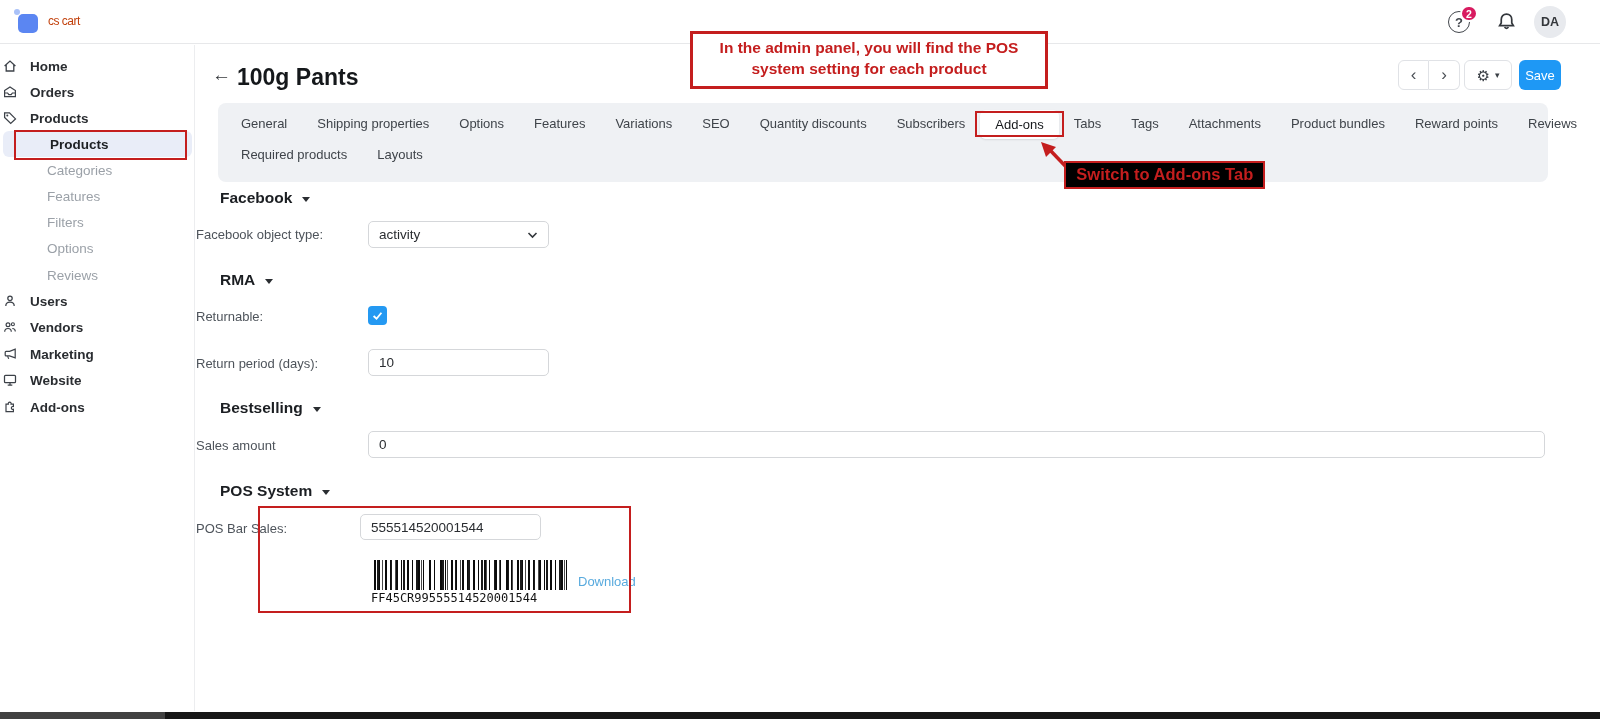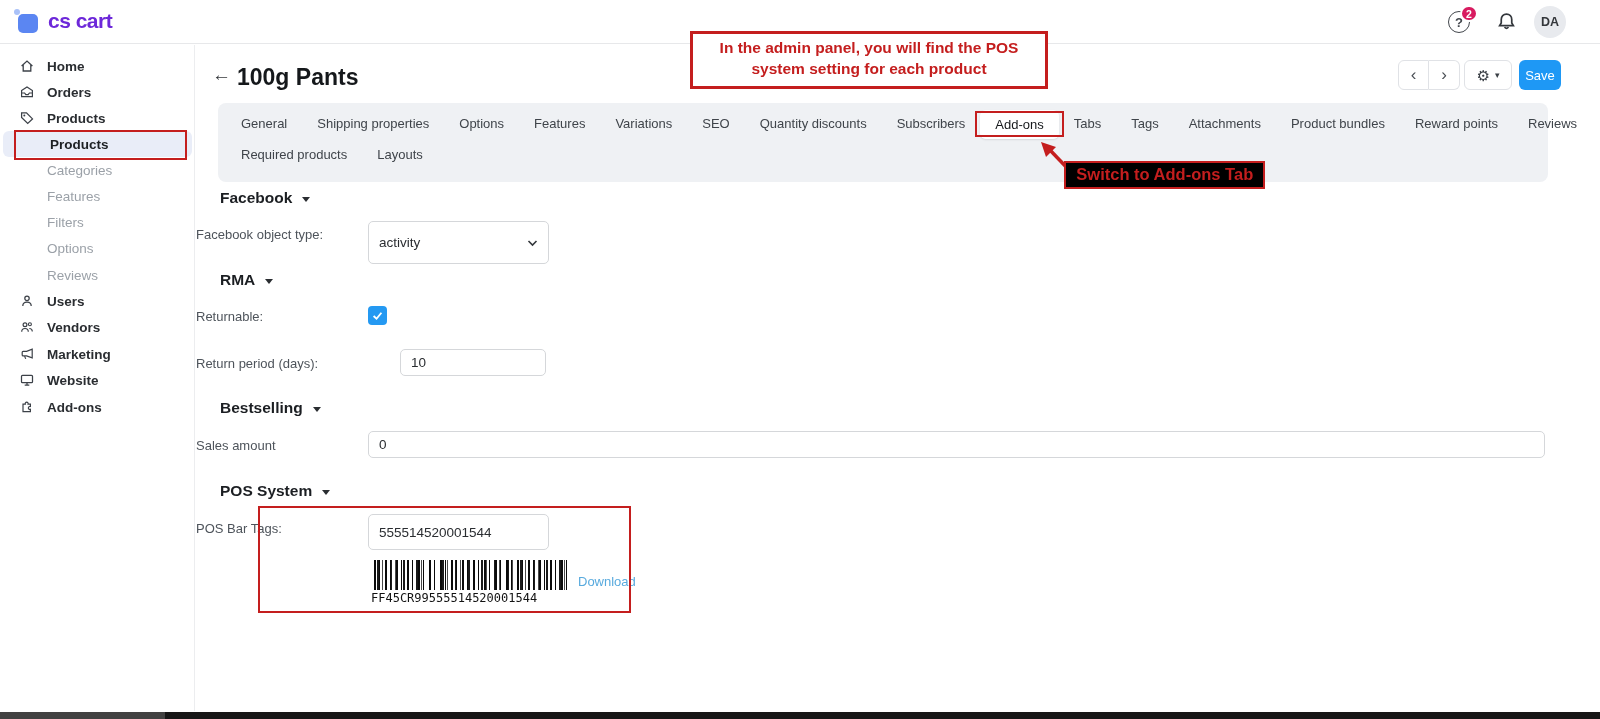--- a/index.html
+++ b/index.html
@@ -7,21 +7,21 @@
     font-family:"Liberation Sans", sans-serif; color:#22252a; }
   .page { position:relative; width:1600px; height:719px; background:#fff; }
 
   
   .topbar { position:absolute; left:0; top:0; width:1600px; height:44px; background:#fff;
     border-bottom:1px solid #e7e8ea; z-index:5; }
   .logo { position:absolute; left:14px; top:6px; display:flex; align-items:center; cursor:pointer; }
   .logo-wrap { position:relative; width:26px; height:30px; }
   .logo-dot { position:absolute; left:0; top:3px; width:6px; height:6px; border-radius:50%; background:#a9c1f8; }
   .logo-sq { position:absolute; left:4px; top:8px; width:20px; height:19px; border-radius:5px; background:#5b86f2; }
-  .logo-text { margin-left:8px; font-size:21px; font-weight:700; letter-spacing:-0.5px; color:#6d28d9; }
+  .logo-text { margin-left:8px; font-size:12px; font-weight:400; letter-spacing:-0.5px; color:#c2410c; }
 
   .search { position:absolute; left:545px; top:7px; width:473px; height:30px; }
   .search-input { width:100%; height:100%; border:1px solid #dcdee1; border-radius:5px; background:#fdfdfd;
     padding:0 36px 0 12px; font-size:13.5px; font-family:"Liberation Sans",sans-serif; color:#333; outline:none; }
   .search-input::placeholder { color:#9aa0a6; }
   .search-icn { position:absolute; right:12px; top:7px; }
 
   .help-wrap { position:absolute; left:1448px; top:9px; width:26px; height:26px; cursor:pointer; }
   .help-circle { position:absolute; left:0; top:2px; width:22px; height:22px; border:1.5px solid #43474d;
     border-radius:50%; display:flex; align-items:center; justify-content:center; font-size:13px; font-weight:700; color:#43474d; }
@@ -30,21 +30,21 @@
     justify-content:center; padding:0 4px; border:2px solid #fff; }
   .bell-wrap { position:absolute; left:1496px; top:11px; cursor:pointer; }
   .avatar { position:absolute; left:1534px; top:6px; width:32px; height:32px; border-radius:50%;
     background:#e8eaee; display:flex; align-items:center; justify-content:center;
     font-size:12.5px; font-weight:700; color:#33363a; cursor:pointer; }
 
   
   .sidebar { position:absolute; left:0; top:45px; width:195px; height:666px; background:#fff;
     border-right:1px solid #ecedef; z-index:4; }
   .srow { position:absolute; left:0; width:195px; height:26px; display:flex; align-items:center;
-    padding-left:18px; cursor:pointer; }
+    padding-left:1px; cursor:pointer; }
   .srow .ic { width:17px; height:17px; display:flex; align-items:center; justify-content:center; color:#3c4148; flex:none; }
   .srow .lbl { margin-left:12px; font-size:13.5px; font-weight:600; color:#2a2d31; white-space:nowrap; }
   .srow.sub { padding-left:47px; }
   .srow.sub .lbl { margin-left:0; font-weight:400; color:#9ba1a8; }
   .srow.sub.active { left:3px; width:189px; background:#e9edf8; border-radius:6px; }
   .srow.sub.active .lbl { font-weight:700; color:#1d2024; }
   .ann-box-products { position:absolute; left:14px; top:85px; width:173px; height:30px;
     border:2.5px solid #c41e1e; z-index:6; pointer-events:none; }
 
   
@@ -84,21 +84,21 @@
     padding:4px 10px 6px; line-height:1.35; z-index:20; }
 
   
   .sec-head { position:absolute; display:flex; align-items:center; gap:10px; cursor:pointer; }
   .sec-title { font-size:15.5px; font-weight:700; color:#1b1e22; }
   .sec-caret { width:0; height:0; border-left:4.5px solid transparent; border-right:4.5px solid transparent;
     border-top:5.5px solid #2a2d31; margin-top:2px; }
   .flabel { position:absolute; left:196px; width:164px; text-align:left; font-size:13px; color:#4e545b; }
   .tinput { position:absolute; height:27px; border:1px solid #d5d7da; border-radius:5px; padding:0 10px;
     font-size:13.5px; font-family:"Liberation Sans",sans-serif; color:#2a2d31; background:#fff; outline:none; }
-  .selectbox { position:absolute; left:368px; width:181px; height:43px; border:1px solid #d5d7da;
+  .selectbox { position:absolute; left:368px; width:181px; height:27px; border:1px solid #d5d7da;
     border-radius:5px; background:#fff; display:flex; align-items:center; padding:0 10px; font-size:13.5px;
     color:#2a2d31; cursor:pointer; }
   .selectbox .sel-chev { margin-left:auto; }
   .checkbox { position:absolute; left:368px; width:19px; height:19px; background:#2499f2; border-radius:4px;
     display:flex; align-items:center; justify-content:center; cursor:pointer; }
 
   
   .pos-annbox { position:absolute; left:258px; top:506px; width:373px; height:107px;
     border:2.5px solid #c41e1e; z-index:6; pointer-events:none; }
   .barcode { position:absolute; left:374px; top:560px; width:197px; height:30px; background-color:#fff;
@@ -320,35 +320,35 @@
     <span class="sec-title">RMA</span>
     <span class="sec-caret"></span>
   </div>
   <label class="flabel" style="top:309px;">Returnable:</label>
   <div class="checkbox" style="top:306px;">
     <svg class="icn" width="13" height="13" viewBox="0 0 16 16">
       <polyline points="3.2,8.6 6.8,12 12.8,4.6" fill="none" stroke="#fff" stroke-width="2.3"></polyline>
     </svg>
   </div>
   <label class="flabel" style="top:356px;">Return period (days):</label>
-  <input class="tinput" style="left: 368px; top: 349px; width: 146px; margin-left: 32px;" type="text" value="10">
+  <input class="tinput" style="left: 368px; top: 349px; width: 181px;" type="text" value="10">
 
   <div class="sec-head" style="left:220px; top:399px;">
     <span class="sec-title">Bestselling</span>
     <span class="sec-caret"></span>
   </div>
   <label class="flabel" style="top:438px;">Sales amount</label>
   <input class="tinput" style="left: 368px; top: 431px; width: 1177px;" type="text" value="0">
 
   <div class="sec-head" style="left:220px; top:482px;">
     <span class="sec-title">POS System</span>
     <span class="sec-caret"></span>
   </div>
   <div class="pos-annbox"></div>
-  <label class="flabel" style="top:521px;">POS Bar Tags:</label>
-  <input class="tinput" style="left: 368px; top: 514px; width: 181px; height: 36px;" type="text" value="555514520001544">
+  <label class="flabel" style="top:521px;">POS Bar Sales:</label>
+  <input class="tinput" style="left: 360px; top: 514px; width: 181px; height: 26px;" type="text" value="555514520001544">
   <div class="barcode"></div>
   <div class="barcode-caption">FF45CR99555514520001544</div>
   <a class="download-link">Download</a>
 
   <div class="bottom-bar"></div>
 
 </div>
 
 </body></html>

